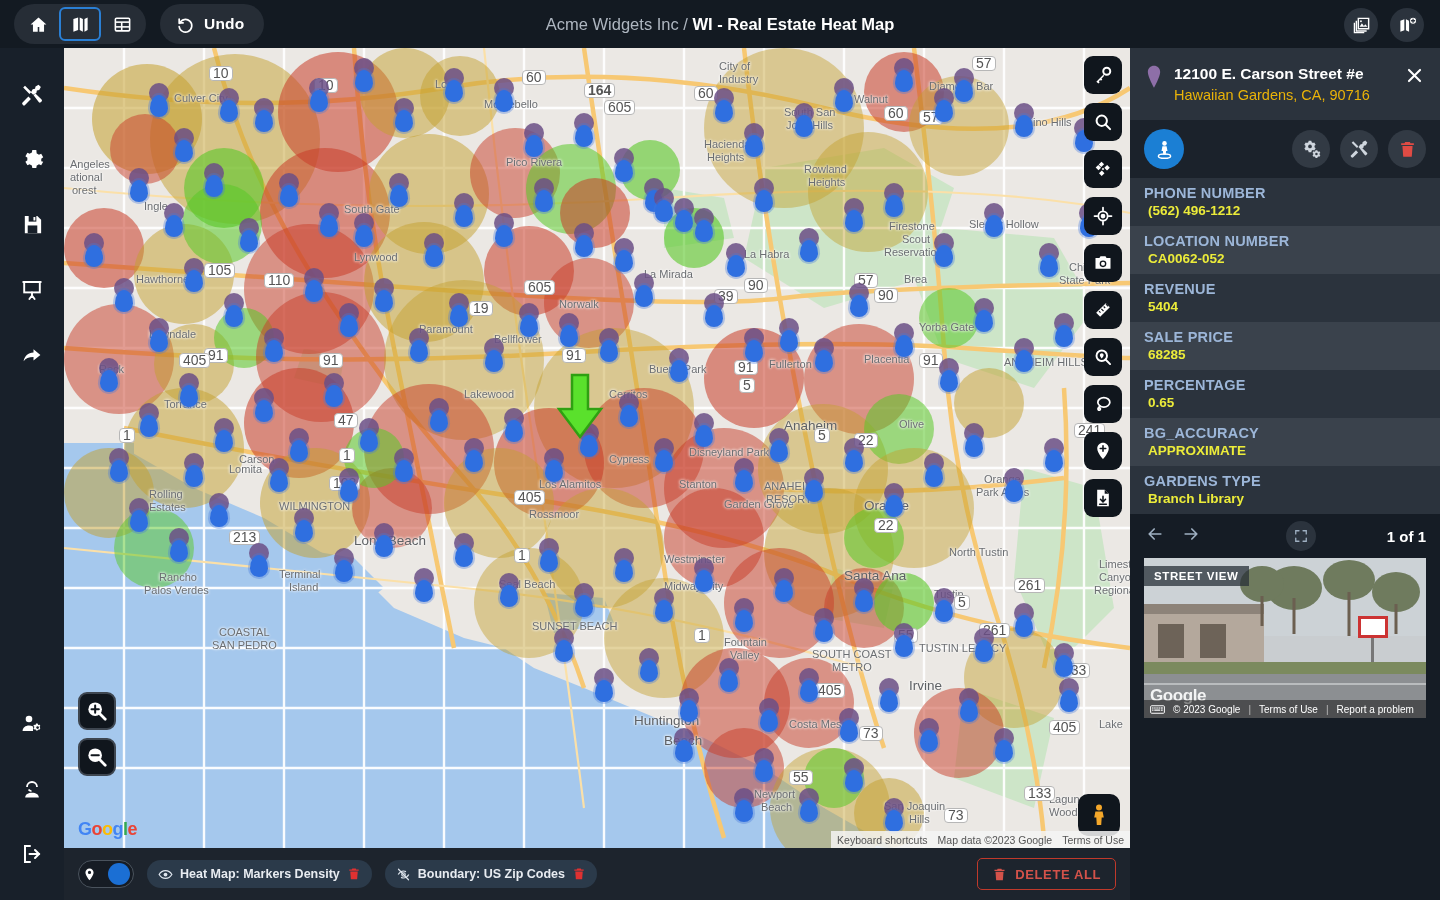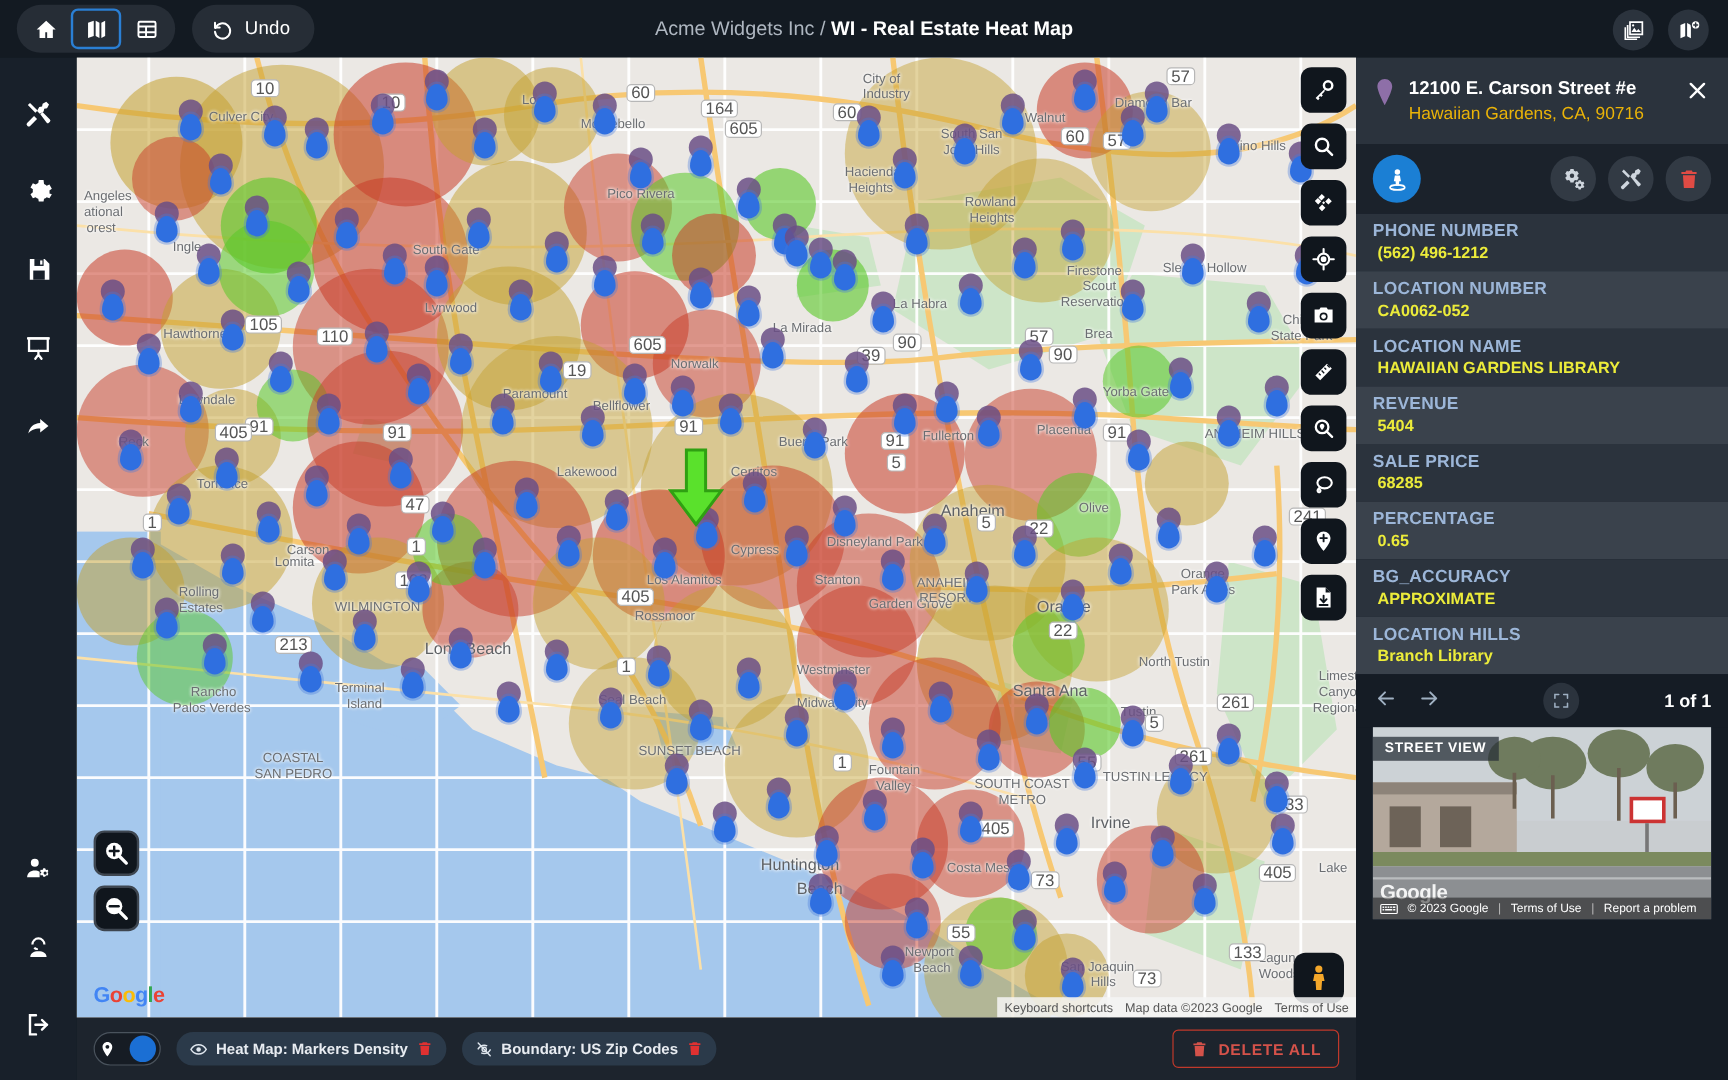--- a/index.html
+++ b/index.html
@@ -22,21 +22,21 @@
     border-radius: 22px; height: 40px; margin-left: 14px; padding: 0 3px;
   }
   .tb-btn {
     width: 42px; height: 34px; display: flex; align-items: center; justify-content: center;
     border-radius: 6px; cursor: pointer;
   }
   .tb-btn.active { border: 2px solid #2a7fd4; }
   .undo-btn {
     display: flex; align-items: center; gap: 9px; height: 40px;
     background: #262d36; border-radius: 22px; margin-left: 14px; padding: 0 20px 0 16px;
-    color: #fff; font-size: 15.5px; font-weight: normal; cursor: pointer; letter-spacing: .2px;
+    color: #fff; font-size: 15.5px; font-weight: bold; cursor: pointer; letter-spacing: .2px;
   }
   .tb-title {
     position: absolute; left: 0; right: 0; text-align: center;
     font-size: 16.5px; font-weight: bold; color: #fff; pointer-events: none;
   }
   .tb-title .org { color: #aeb6c0; font-weight: normal; }
   .tb-right {
     position: absolute; right: 16px; top: 8px; display: flex; gap: 12px;
   }
   .round-btn {
@@ -512,21 +512,21 @@
         <div class="label" style="left: 1035px; top: 523px;">Canyon</div>
         <div class="label" style="left: 1030px; top: 536px;">Regional</div>
         <div class="label" style="left: 940px; top: 308px;">ANAHEIM HILLS</div>
         <div class="label" style="left: 35px; top: 315px;">Reck</div>
         <div class="label" style="left: 38px; top: 328px;">B</div>
       </div>
     <div id="map-shields">
         <div class="shield" style="left: 145px; top: 18px;">10</div>
         <div class="shield" style="left: 250px; top: 30px;">10</div>
         <div class="shield" style="left: 458px; top: 22px;">60</div>
-        <div class="shield" style="left: 520px; top: 35px;">164</div>
+        <div class="shield" style="left: 520px; top: 35px; font-weight: bold;">164</div>
         <div class="shield" style="left: 630px; top: 38px;">60</div>
         <div class="shield" style="left: 908px; top: 8px;">57</div>
         <div class="shield" style="left: 540px; top: 52px;">605</div>
         <div class="shield" style="left: 820px; top: 58px;">60</div>
         <div class="shield" style="left: 855px; top: 62px;">57</div>
         <div class="shield" style="left: 140px; top: 215px;">105</div>
         <div class="shield" style="left: 200px; top: 225px;">110</div>
         <div class="shield" style="left: 460px; top: 232px;">605</div>
         <div class="shield" style="left: 680px; top: 230px;">90</div>
         <div class="shield" style="left: 790px; top: 225px;">57</div>
@@ -1361,41 +1361,37 @@
     <div class="fields" id="field-list">
         <div class="field">
           <div class="f-label">PHONE NUMBER</div>
           <div class="f-value">(562) 496-1212</div>
         </div>
         <div class="field">
           <div class="f-label">LOCATION NUMBER</div>
           <div class="f-value">CA0062-052</div>
         </div>
         <div class="field">
-          <div class="f-label">LOCATION NAME</div>
-          <div class="f-value">HAWAIIAN GARDENS LIBRARY</div>
-        </div>
-        <div class="field">
           <div class="f-label">REVENUE</div>
           <div class="f-value">5404</div>
         </div>
         <div class="field">
           <div class="f-label">SALE PRICE</div>
           <div class="f-value">68285</div>
         </div>
         <div class="field">
           <div class="f-label">PERCENTAGE</div>
           <div class="f-value">0.65</div>
         </div>
         <div class="field">
           <div class="f-label">BG_ACCURACY</div>
           <div class="f-value">APPROXIMATE</div>
         </div>
         <div class="field">
-          <div class="f-label">LOCATION HILLS</div>
+          <div class="f-label">GARDENS TYPE</div>
           <div class="f-value">Branch Library</div>
         </div>
       </div>
 
     <div class="pager">
       <div class="pager-arrow">
         <svg width="22" height="20" viewBox="0 0 24 24" fill="none" stroke="#9fb0c2" stroke-width="2" stroke-linecap="round" stroke-linejoin="round">
             <path d="M19 12H5M11 6l-6 6 6 6"></path>
           </svg>
       </div>

